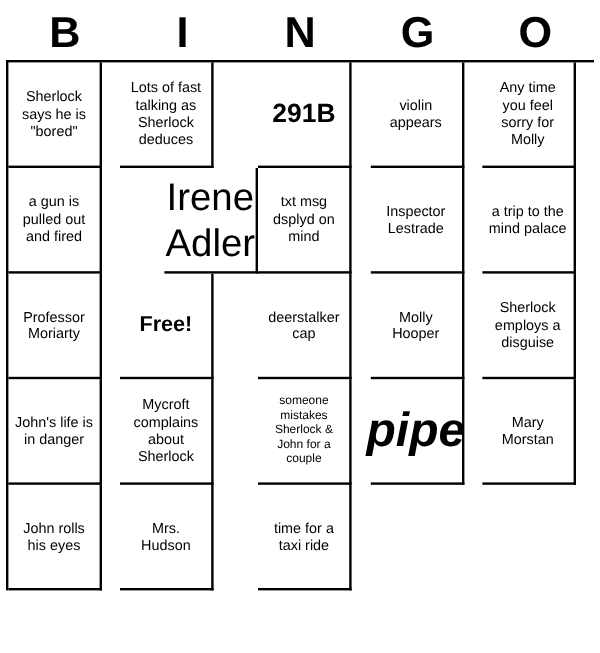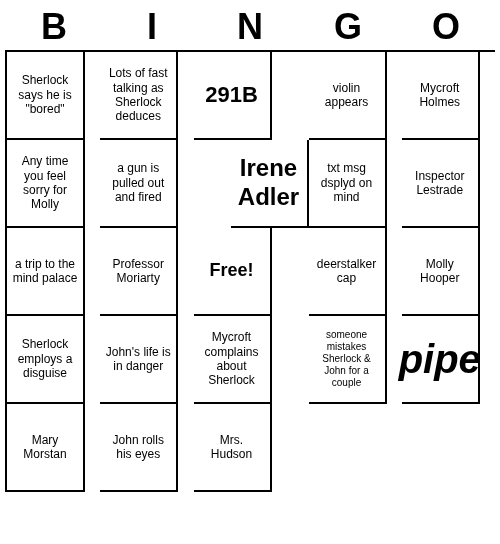--- a/index.html
+++ b/index.html
@@ -51,22 +51,22 @@
     }
     .cell.free {
       font-size: 18px;
       font-weight: bold;
     }
     .cell.large-text {
       font-size: 22px;
       font-weight: bold;
     }
     .cell.xl-text {
-      font-size: 24px;
-      font-weight: bold;
+      font-size: 32px;
+      font-weight: normal;
       margin-left: 37px;
     }
     .cell.pipe-text {
       font-size: 40px;
       font-weight: bold;
       font-style: italic;
     }
     .cell-text {
       display: block;
     }
@@ -88,23 +88,20 @@
         <span class="cell-text">Sherlock says he is "bored"</span>
       </div>
     <div class="cell">
         <span class="cell-text">Lots of fast talking as Sherlock deduces</span>
       </div>
     <div class="cell large-text">
         <span class="cell-text">291B</span>
       </div>
     <div class="cell">
         <span class="cell-text">violin appears</span>
-      </div>
-    <div class="cell">
-        <span class="cell-text">Mycroft Holmes</span>
       </div>
 
     <div class="cell">
         <span class="cell-text">Any time you feel sorry for Molly</span>
       </div>
     <div class="cell">
         <span class="cell-text">a gun is pulled out and fired</span>
       </div>
     <div class="cell xl-text">
         <span class="cell-text">Irene Adler</span>
@@ -150,14 +147,17 @@
       </div>
     <div class="cell">
         <span class="cell-text">Mary Morstan</span>
       </div>
     <div class="cell">
         <span class="cell-text">John rolls his eyes</span>
       </div>
     <div class="cell">
         <span class="cell-text">Mrs. Hudson</span>
       </div>
+    <div class="cell">
+        <span class="cell-text">time for a taxi ride</span>
+      </div>
   </div>
 </div>
 
 </body></html>

